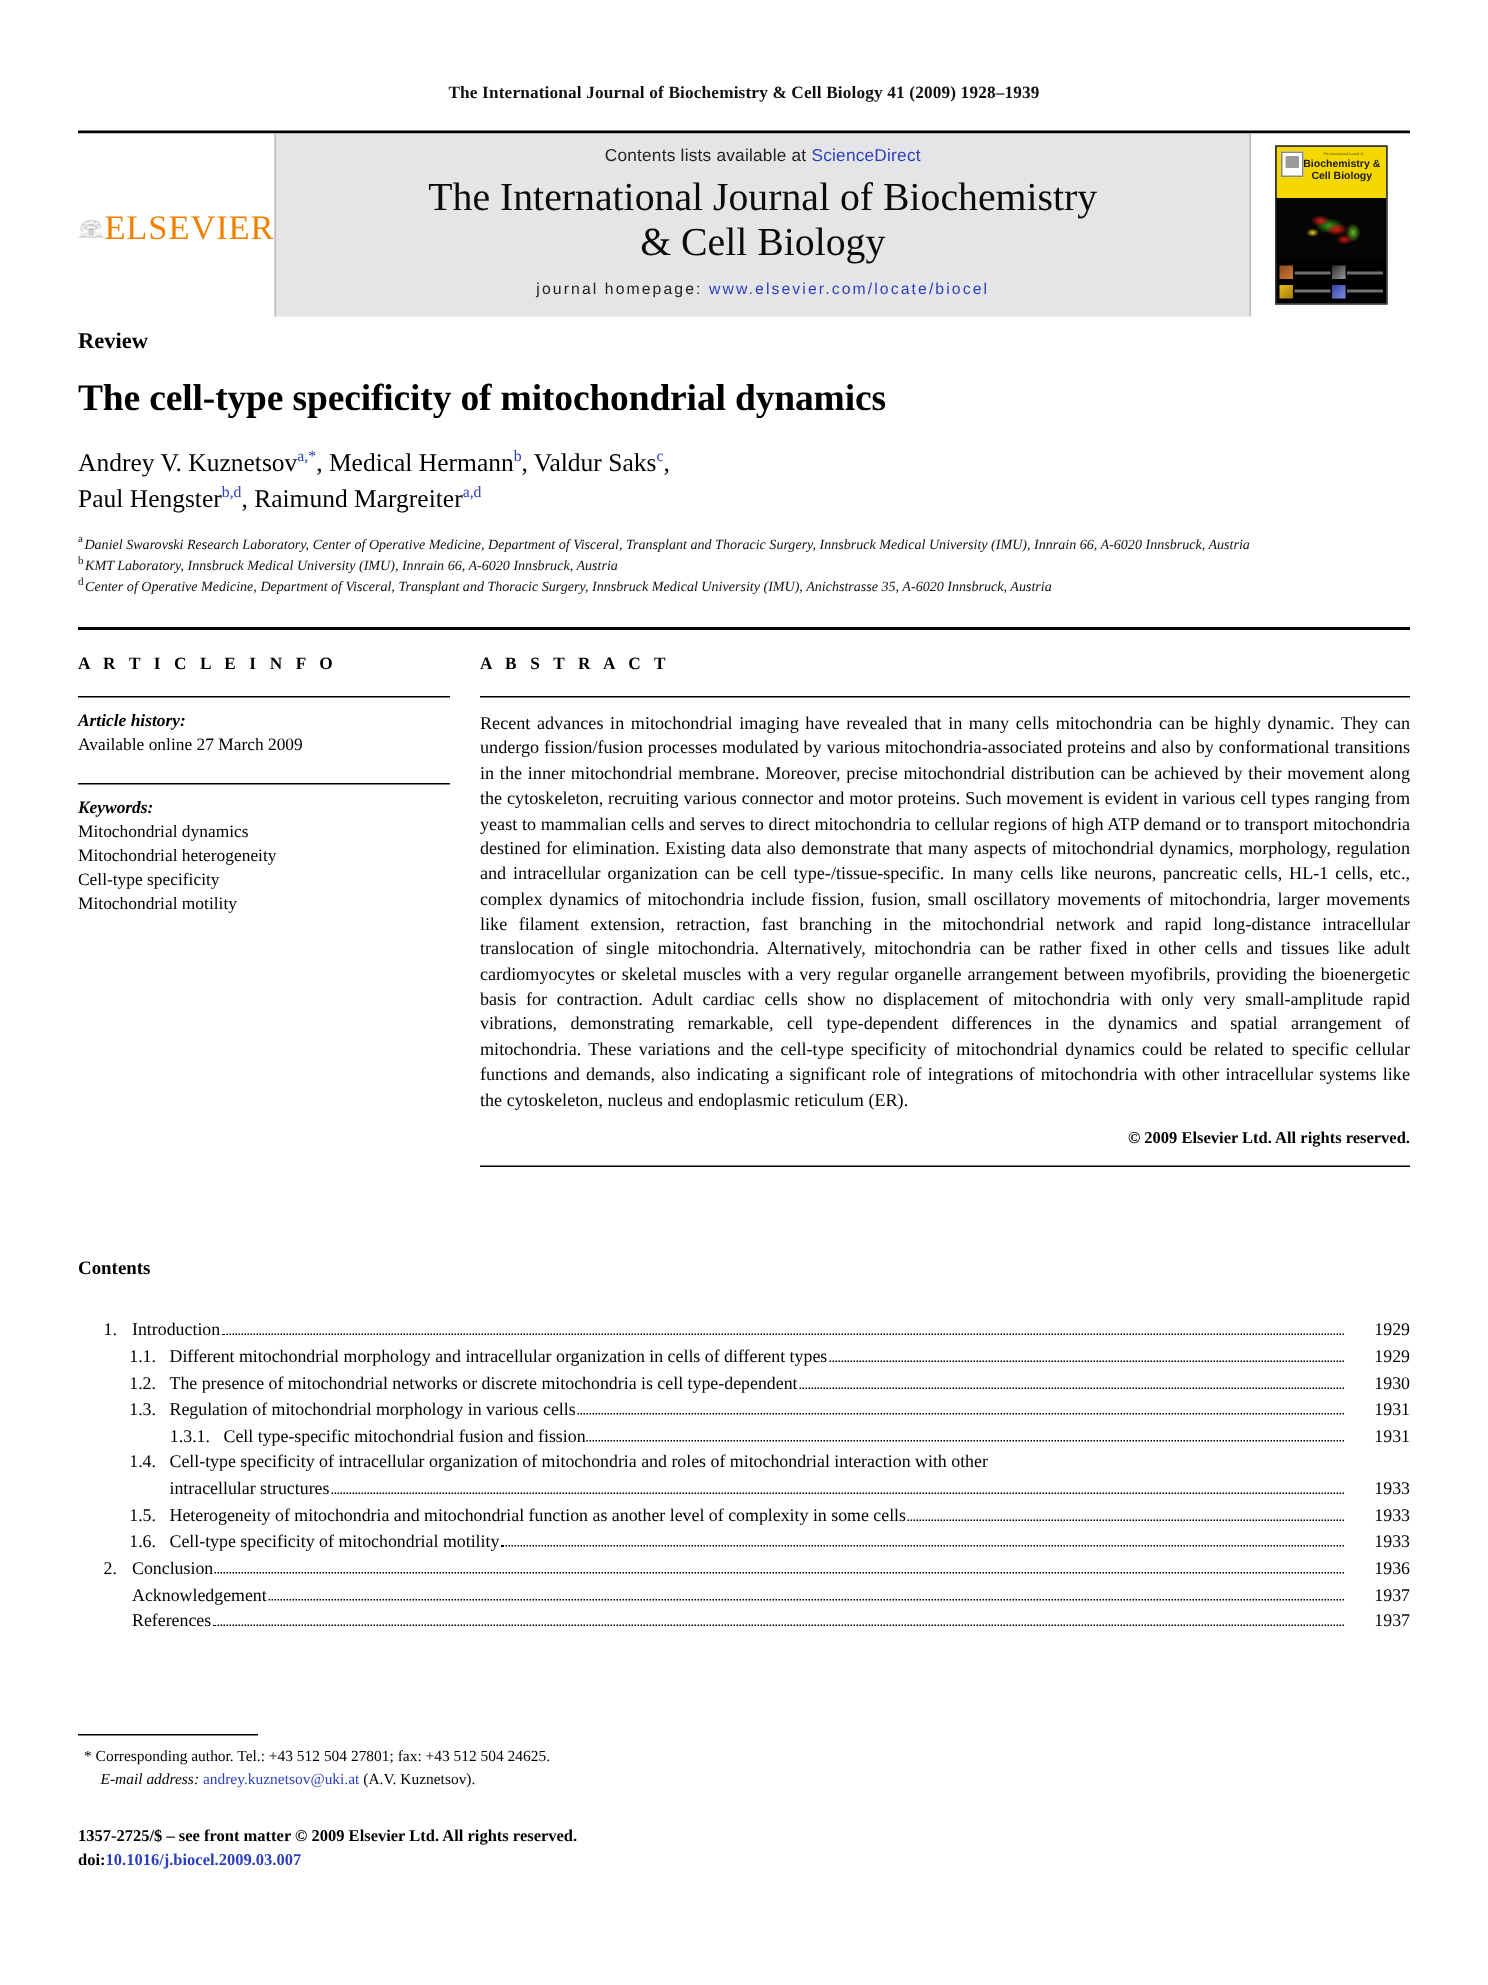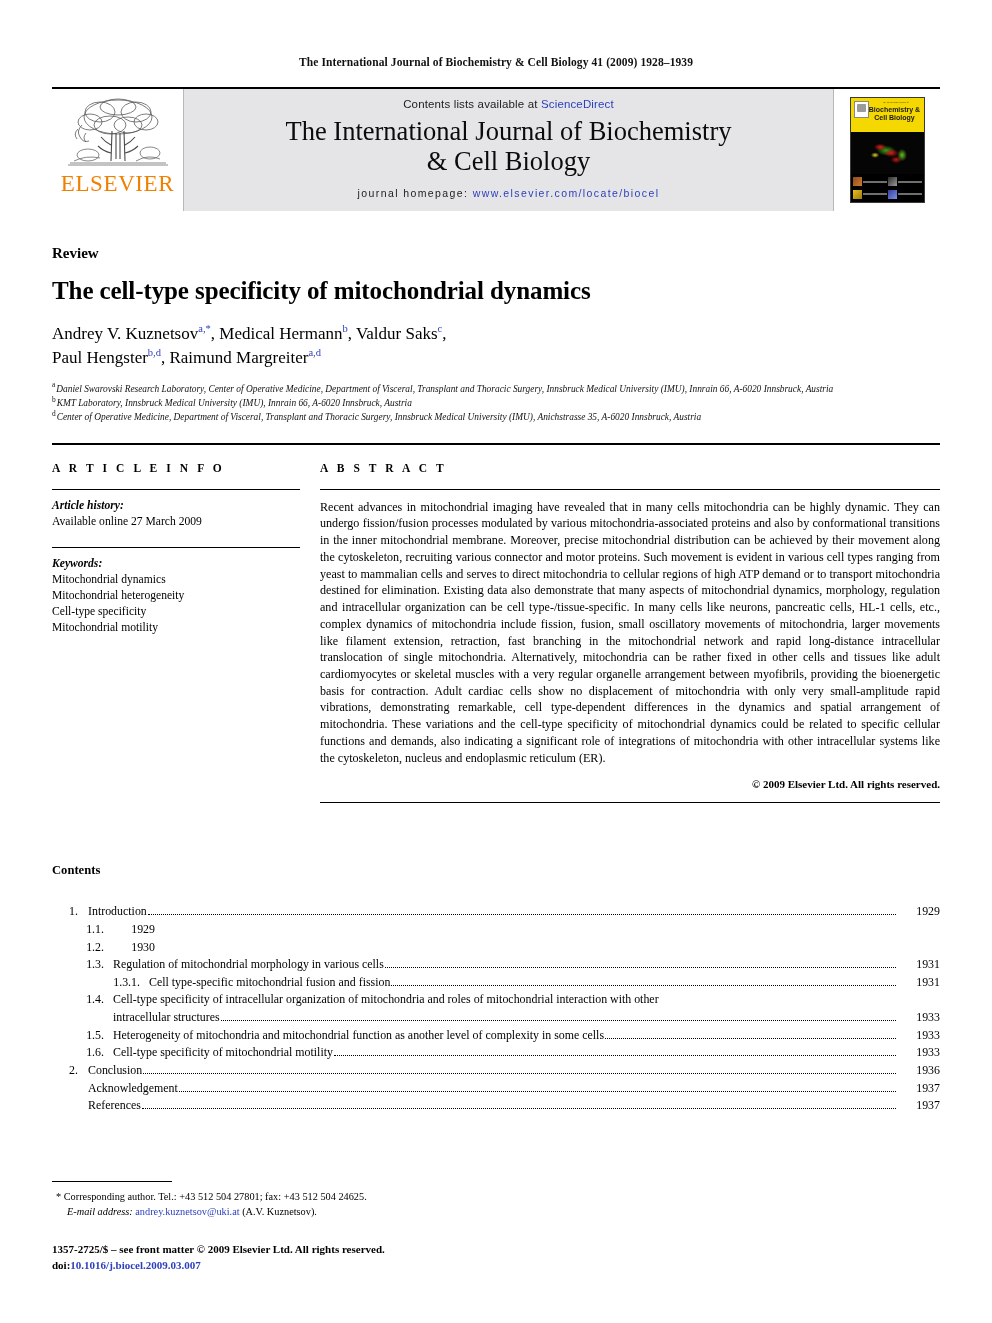--- a/index.html
+++ b/index.html
@@ -46,21 +46,21 @@
     border-top: 2.4px solid #000;
     height: 122px;
     display: flex;
     align-items: stretch;
   }
   .elsevier-box {
     width: 131px;
     flex: 0 0 131px;
     background: #ffffff;
     display: flex;
-    flex-direction: column;
+    flex-direction: row;
     align-items: center;
     justify-content: flex-start;
     padding-top: 4px;
     box-sizing: border-box;
   }
   .elsevier-tree {
     width: 104px;
     height: 78px;
     margin-top: 2px;
   }
@@ -205,21 +205,21 @@
   .ct1 i { background: linear-gradient(135deg,#8a4b20,#d07a30); }
   .ct2 i { background: linear-gradient(135deg,#2a2a2a,#9a9a9a); }
   .ct3 i { background: linear-gradient(135deg,#e8c020,#a07808); }
   .ct4 i { background: linear-gradient(135deg,#3040a0,#8090e0); }
 
   
   .doctype {
     font-family: "Liberation Serif", serif;
     font-weight: bold;
     font-size: 15px;
-    margin-top: 34px;
+    margin-top: 9px;
   }
   .title {
     font-family: "Liberation Serif", serif;
     font-size: 25px;
     line-height: 1.18;
     margin-top: 14px;
     letter-spacing: -0.1px;
   }
   .authors {
     font-family: "Liberation Serif", serif;
@@ -537,25 +537,33 @@
         <span class="toc-num">1.</span>
         <span class="toc-mid">
           <span class="toc-text">Introduction</span>
           <span class="toc-dots"></span>
         </span>
         <span class="toc-page">1929</span>
       </div>
 
       <div class="toc-row toc-l2">
         <span class="toc-num">1.1.</span>
+        <span class="toc-mid">
+          <span class="toc-text">Different mitochondrial morphology and intracellular organization in cells of different types</span>
+          <span class="toc-dots"></span>
+        </span>
         <span class="toc-page">1929</span>
       </div>
 
       <div class="toc-row toc-l2">
         <span class="toc-num">1.2.</span>
+        <span class="toc-mid">
+          <span class="toc-text">The presence of mitochondrial networks or discrete mitochondria is cell type-dependent</span>
+          <span class="toc-dots"></span>
+        </span>
         <span class="toc-page">1930</span>
       </div>
 
       <div class="toc-row toc-l2">
         <span class="toc-num">1.3.</span>
         <span class="toc-mid">
           <span class="toc-text">Regulation of mitochondrial morphology in various cells</span>
           <span class="toc-dots"></span>
         </span>
         <span class="toc-page">1931</span>

